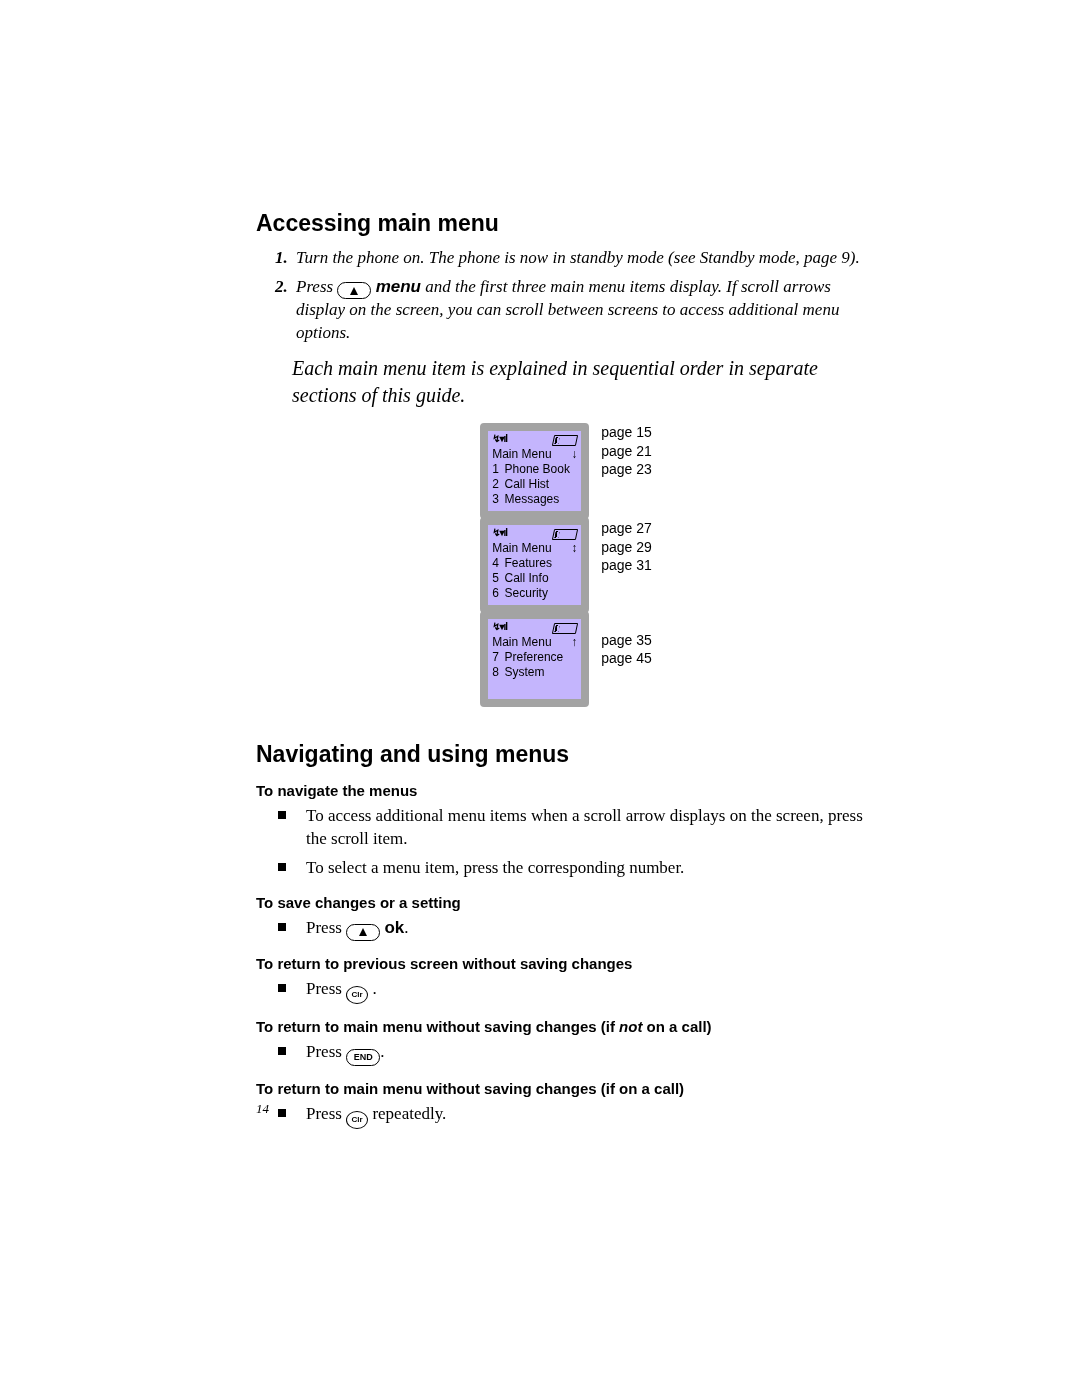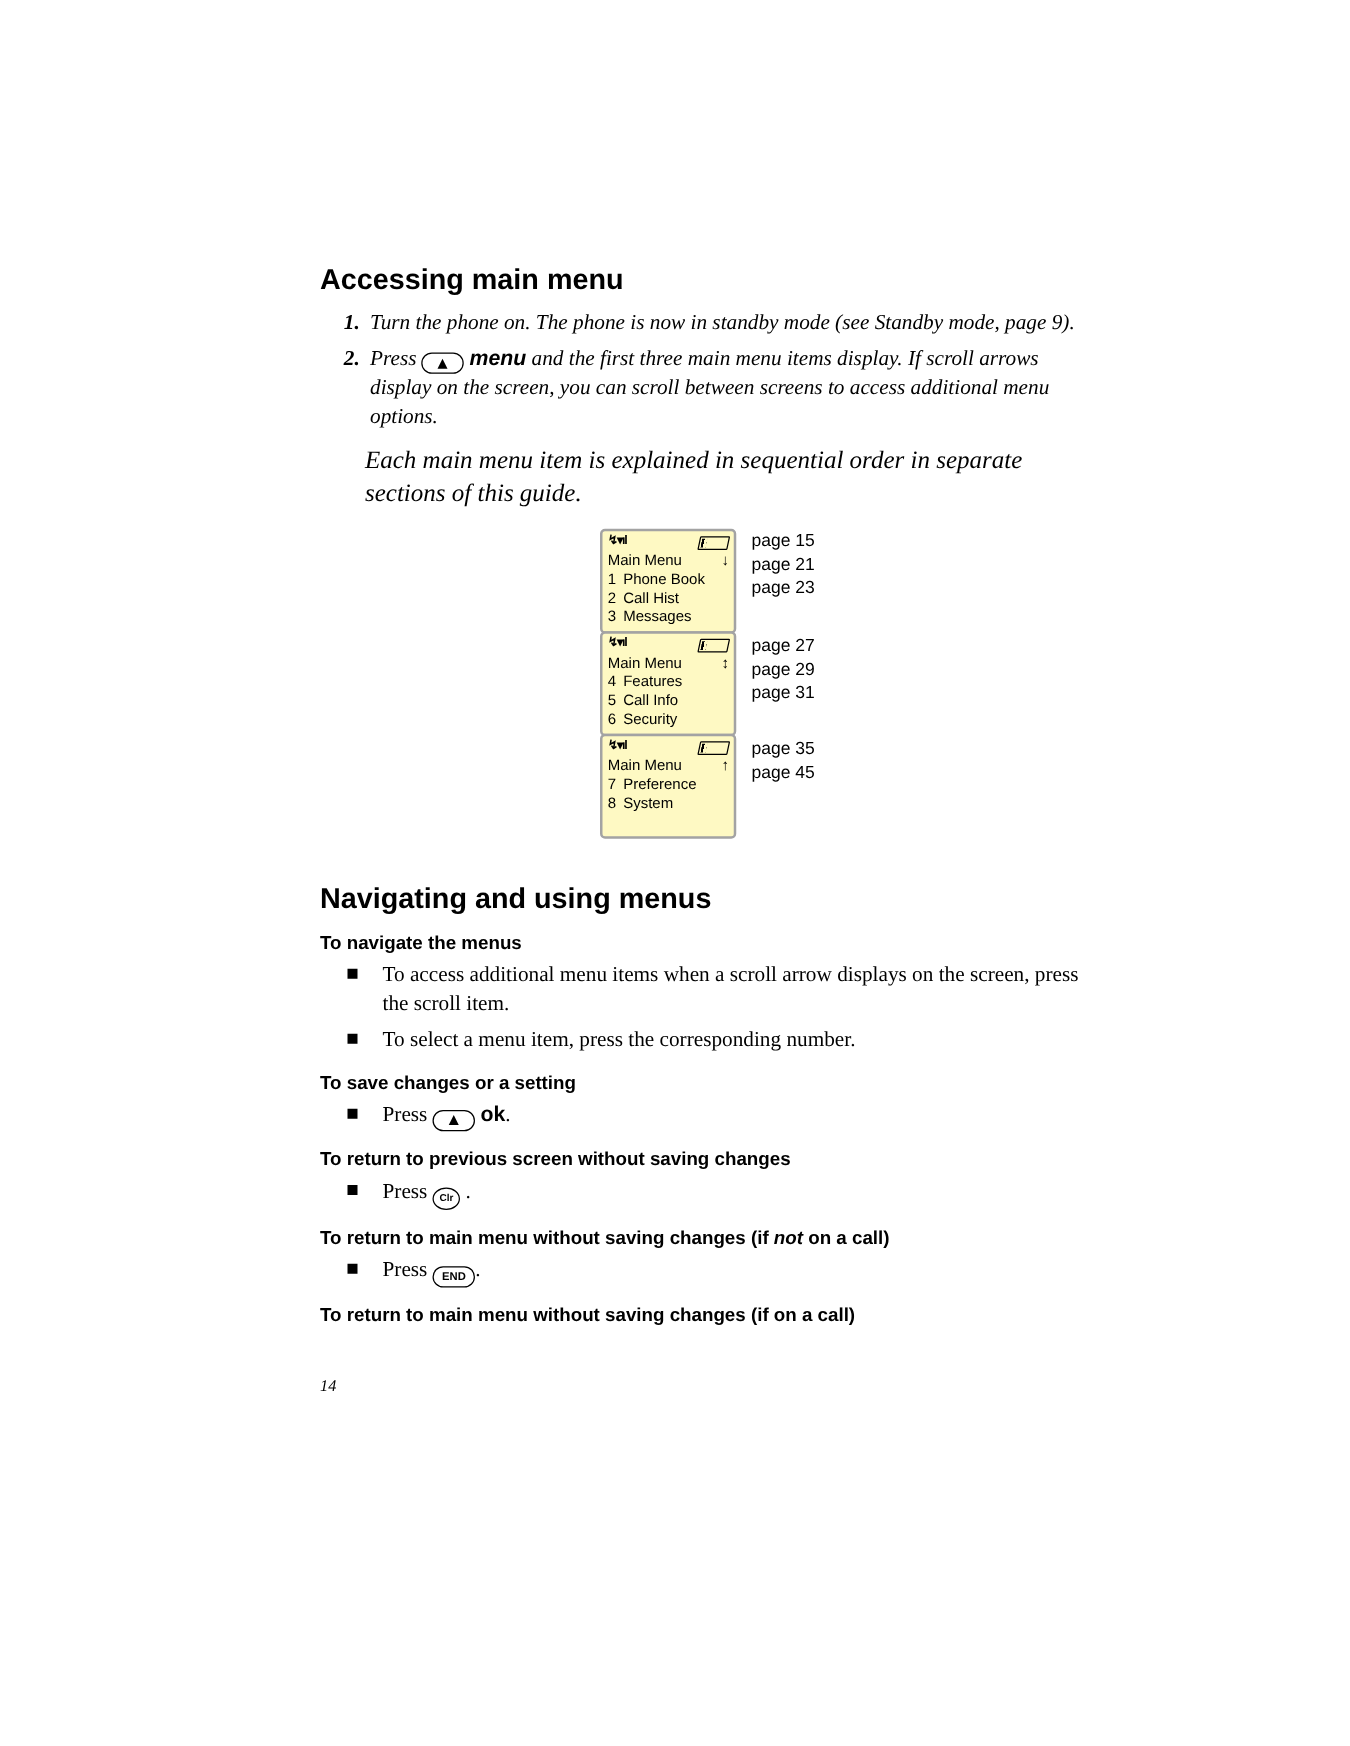--- a/index.html
+++ b/index.html
@@ -40,23 +40,23 @@
   }
   .menu-figure {
     display: flex;
     justify-content: center;
     margin: 10px 0 0 0;
   }
   .screens-col { display: flex; flex-direction: column; }
   .screen-row { display: flex; align-items: stretch; }
   .screen {
     width: 109px;
-    border: 2px solid #a3a3a3;
+    border: 8px solid #a3a3a3;
     border-radius: 4px;
-    background: #fef9c3;
+    background: #c4b5fd;
     padding: 3px 4px 4px 4px;
     font-family: Arial, Helvetica, sans-serif;
     font-size: 12px;
     line-height: 1.25;
     box-sizing: border-box;
   }
   .screen + .screen, .screen-row + .screen-row .screen { margin-top: -2px; }
   .status-row {
     display: flex;
     justify-content: space-between;
@@ -240,21 +240,21 @@
             <span class="batt"></span>
           </div>
           <div class="title-row">
             <span>Main Menu</span>
             <span class="arrow">↑</span>
           </div>
           <div class="menu-item"><span class="n">7</span> <span>Preference</span></div>
           <div class="menu-item"><span class="n">8</span> <span>System</span></div>
           <div class="menu-item">&nbsp;</div>
         </div>
-        <div class="page-refs" style="">
+        <div class="page-refs" style="justify-content:center;">
           <span>page 35</span>
           <span>page 45</span>
           <span>&nbsp;</span>
         </div>
       </div>
 
     </div>
   </div>
 
   <h2 class="section second">Navigating and using menus</h2>
@@ -289,15 +289,22 @@
     <span>To return to main menu without saving changes (if </span><span class="italic">not</span><span> on a call)</span>
   </h3>
   <ul class="square">
     <li>
       <span>Press </span>
       <span class="key-oval">END</span><span>.</span>
     </li>
   </ul>
 
   <h3 class="sub">To return to main menu without saving changes (if on a call)</h3>
+  <ul class="square">
+    <li>
+      <span>Press </span>
+      <span class="key-oval small">Clr</span>
+      <span> repeatedly.</span>
+    </li>
+  </ul>
 
   <div class="pagenum">14</div>
 </div>
 
 </body></html>

